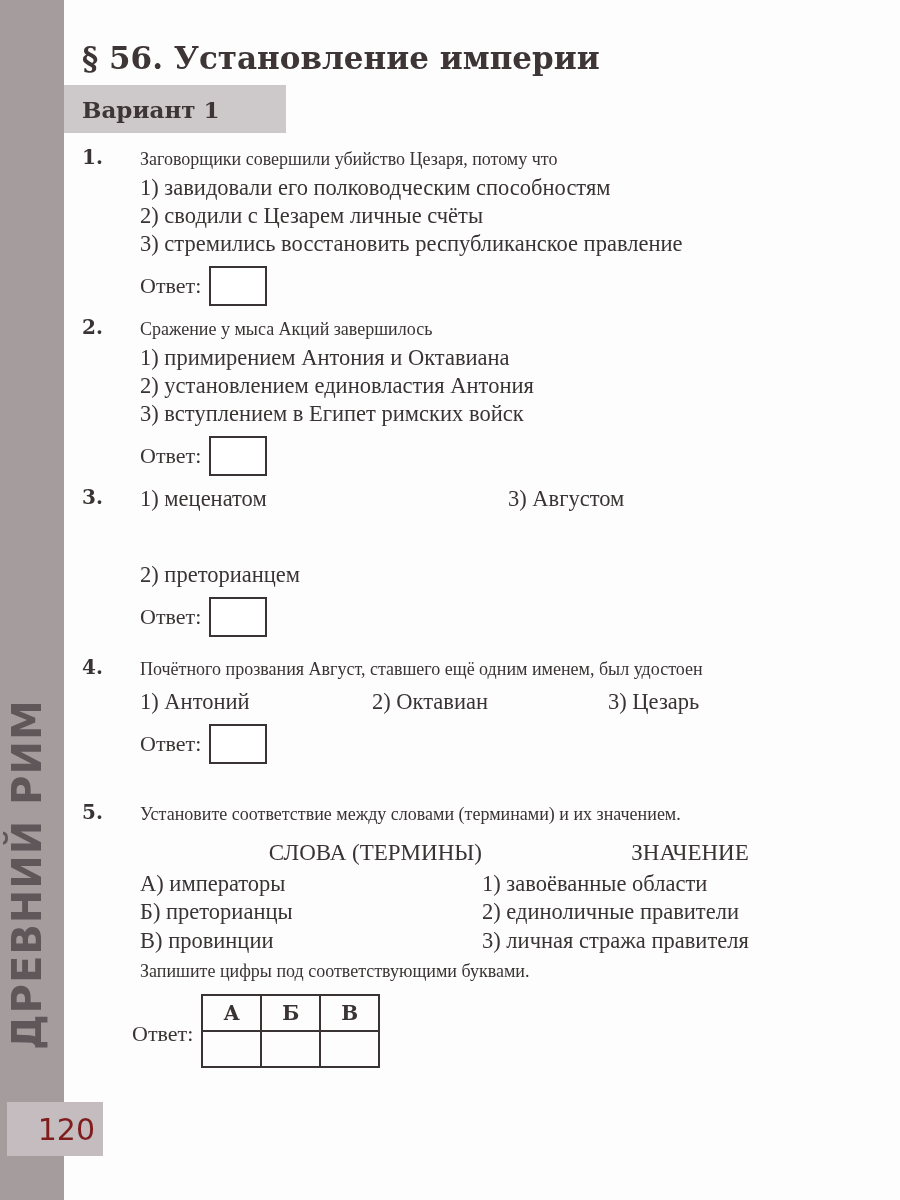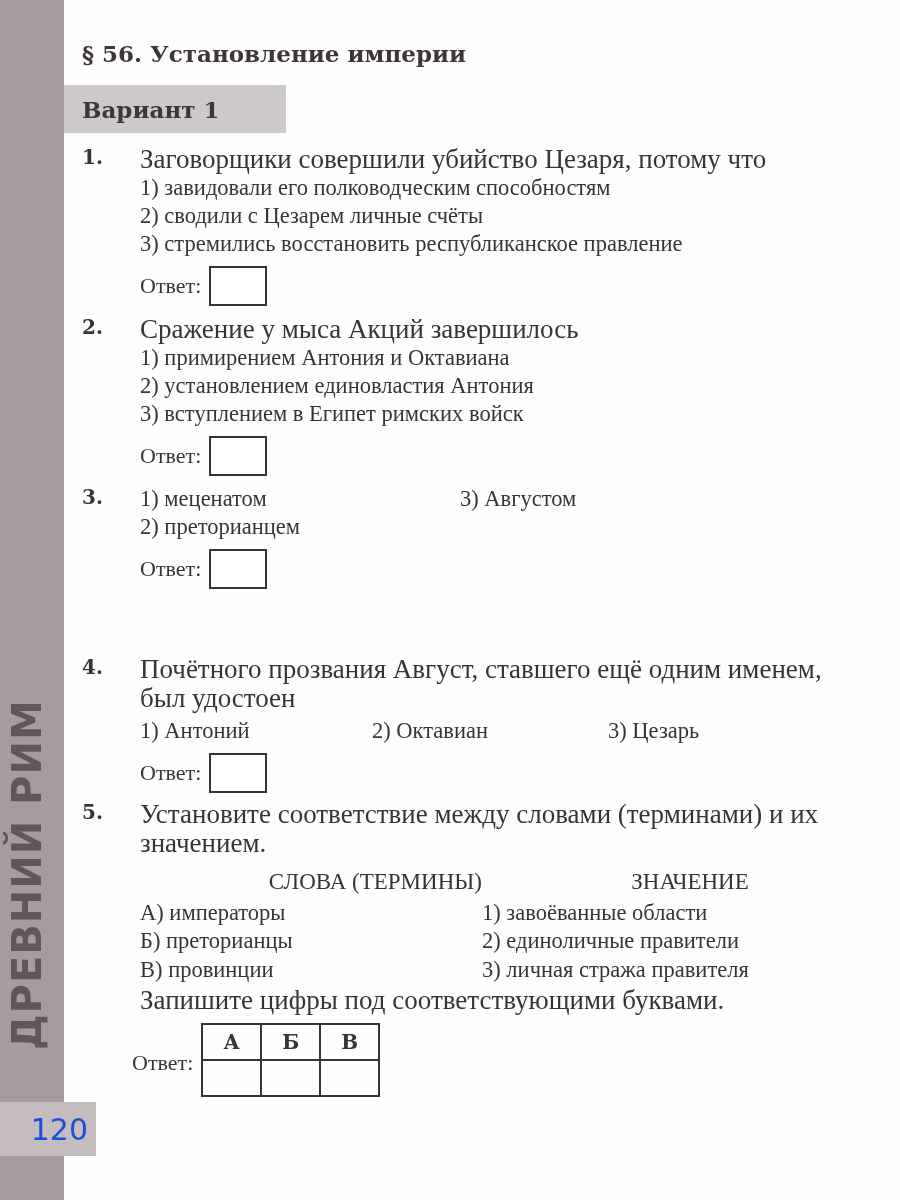--- a/index.html
+++ b/index.html
@@ -15,42 +15,42 @@
     background: #a59c9e;
   }
   .sidebar-title {
     position: absolute; left: 4px; top: 1050px;
     transform: rotate(-90deg); transform-origin: left top;
     font-family: "DejaVu Sans", "Liberation Sans", sans-serif;
     font-weight: bold; font-size: 40px; letter-spacing: 1px;
     color: #5f5759; white-space: nowrap;
   }
   .page-number-box {
-    position: absolute; left: 0; top: 1102px; width: 96px; height: 54px;
+    position: absolute; left: 7px; top: 1102px; width: 96px; height: 54px;
     background: #c4bcbe;
     font-family: "DejaVu Sans", "Liberation Sans", sans-serif;
-    font-size: 30px; color: #1d4ed8;
+    font-size: 30px; color: #7f1d1d;
     display: flex; align-items: center; justify-content: flex-end; padding-right: 8px;
   }
   .section-title {
     position: absolute; left: 82px; top: 40px;
-    font-weight: bold; font-size: 23px; color: #3d3536;
+    font-weight: bold; font-size: 31px; color: #3d3536;
   }
   .variant-band {
     position: absolute; left: 64px; top: 85px; width: 222px; height: 48px;
     background: #cdc8c9;
   }
   .variant-label {
     position: absolute; left: 82px; top: 96px;
     font-weight: bold; font-size: 23px; color: #3d3536;
   }
   .q { position: absolute; left: 82px; width: 800px; }
   .q-num { position: absolute; left: 0; top: 0; font-weight: bold; font-size: 20px; }
   .q-body { margin-left: 58px; font-family: "Liberation Serif", serif; }
-  .q-text { font-size: 27px; line-height: 29px; }
+  .q-text { font-size: 18px; line-height: 29px; }
   .opt { font-size: 22.5px; line-height: 28px; margin-left: 0; }
   .opts-grid { display: grid; font-size: 22.5px; line-height: 28px; }
   .answer-row { display: flex; align-items: center; margin-top: 8px; }
   .answer-label { font-size: 22px; margin-right: 8px; }
   .answer-box { width: 58px; height: 40px; border: 2px solid #3a3334; background: #fff; }
   .match-cols { display: flex; margin-top: 10px; }
   .match-col { font-size: 22.5px; line-height: 28.5px; }
   .match-head { font-size: 23px; margin-bottom: 2px; text-align: right; }
   .answer-table { border-collapse: collapse; }
   .answer-table td {
@@ -94,21 +94,21 @@
     <div class="answer-row">
       <span class="answer-label">Ответ:</span>
       <div class="answer-box"></div>
     </div>
   </div>
 </div>
 
 <div class="q" style="top:485px">
   <span class="q-num">3.</span>
   <div class="q-body" style="width:740px">
-    <div class="opts-grid" style="grid-template-columns: 320px 300px;">
+    <div class="opts-grid" style="grid-template-columns: 320px 300px; gap: 48px;">
       <div>1) меценатом</div>
       <div>3) Августом</div>
       <div>2) преторианцем</div>
       <div></div>
     </div>
     <div class="answer-row">
       <span class="answer-label">Ответ:</span>
       <div class="answer-box"></div>
     </div>
   </div>

